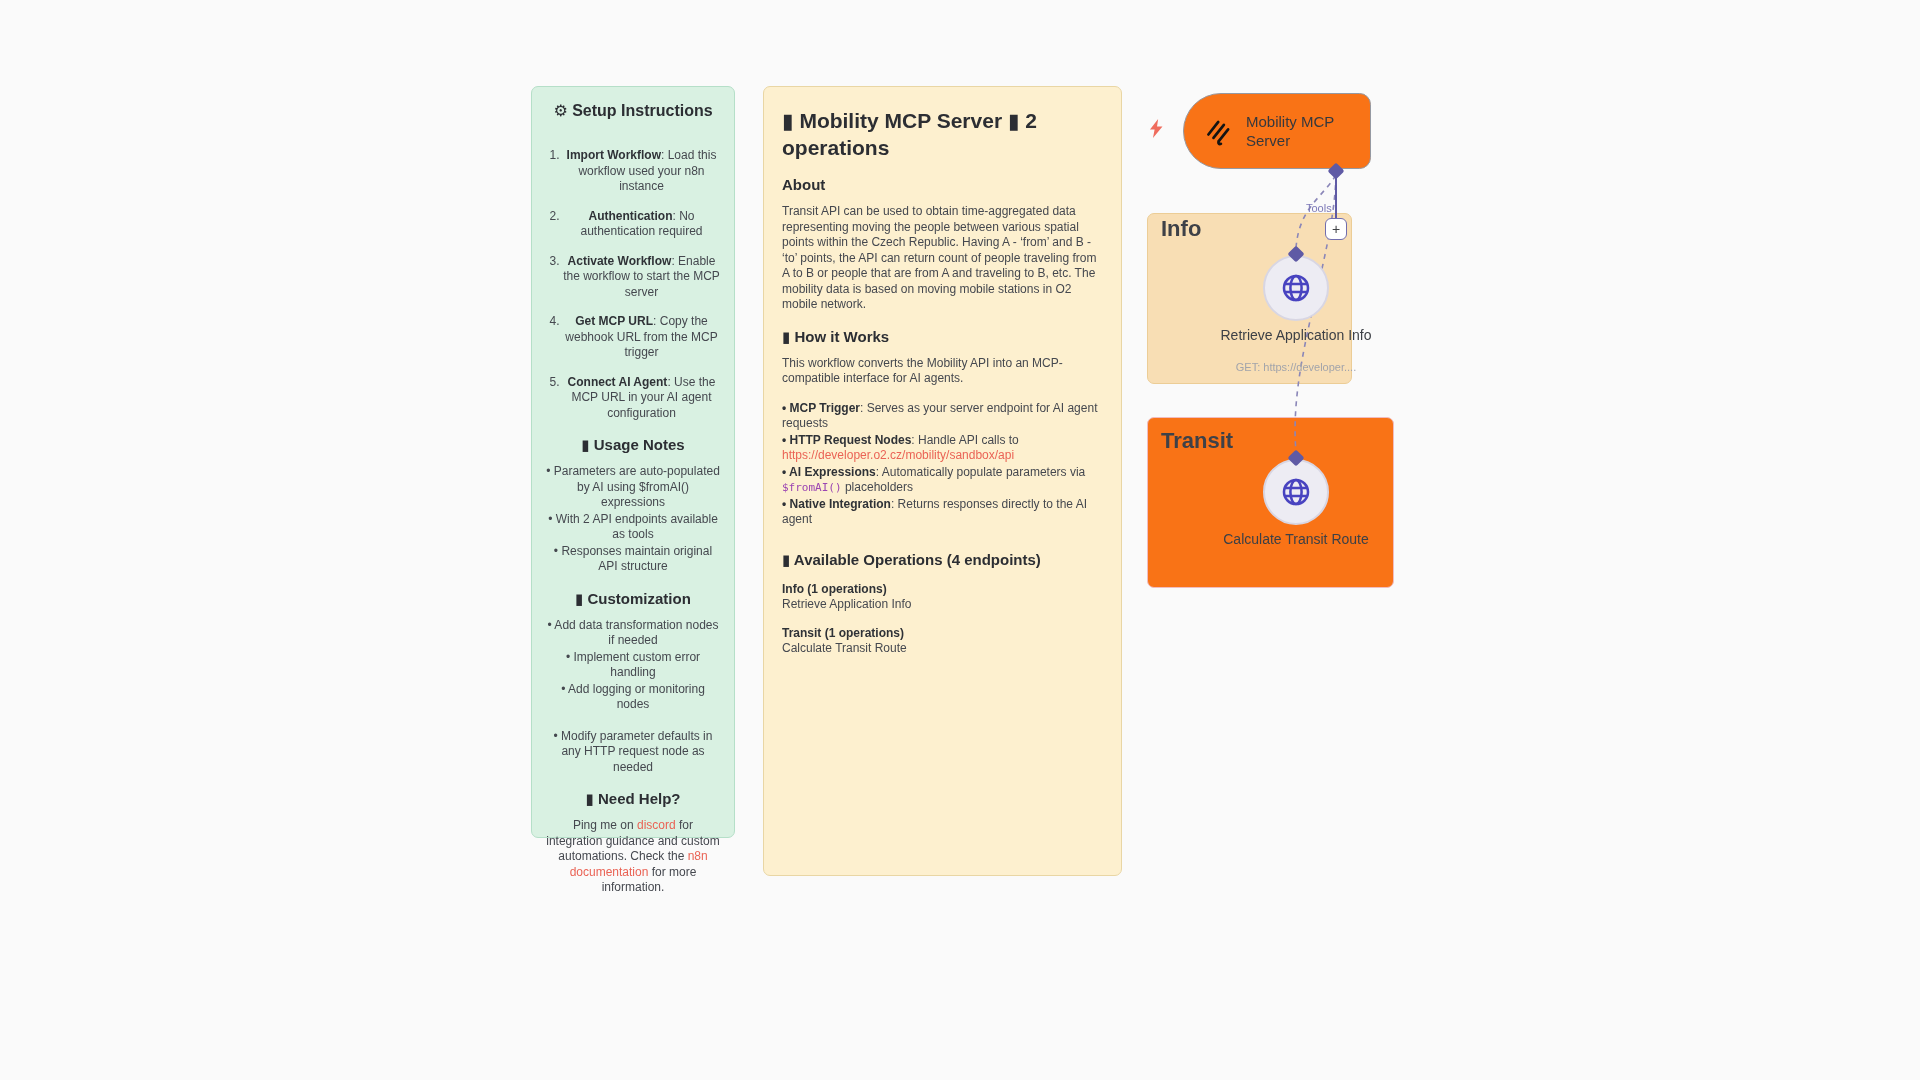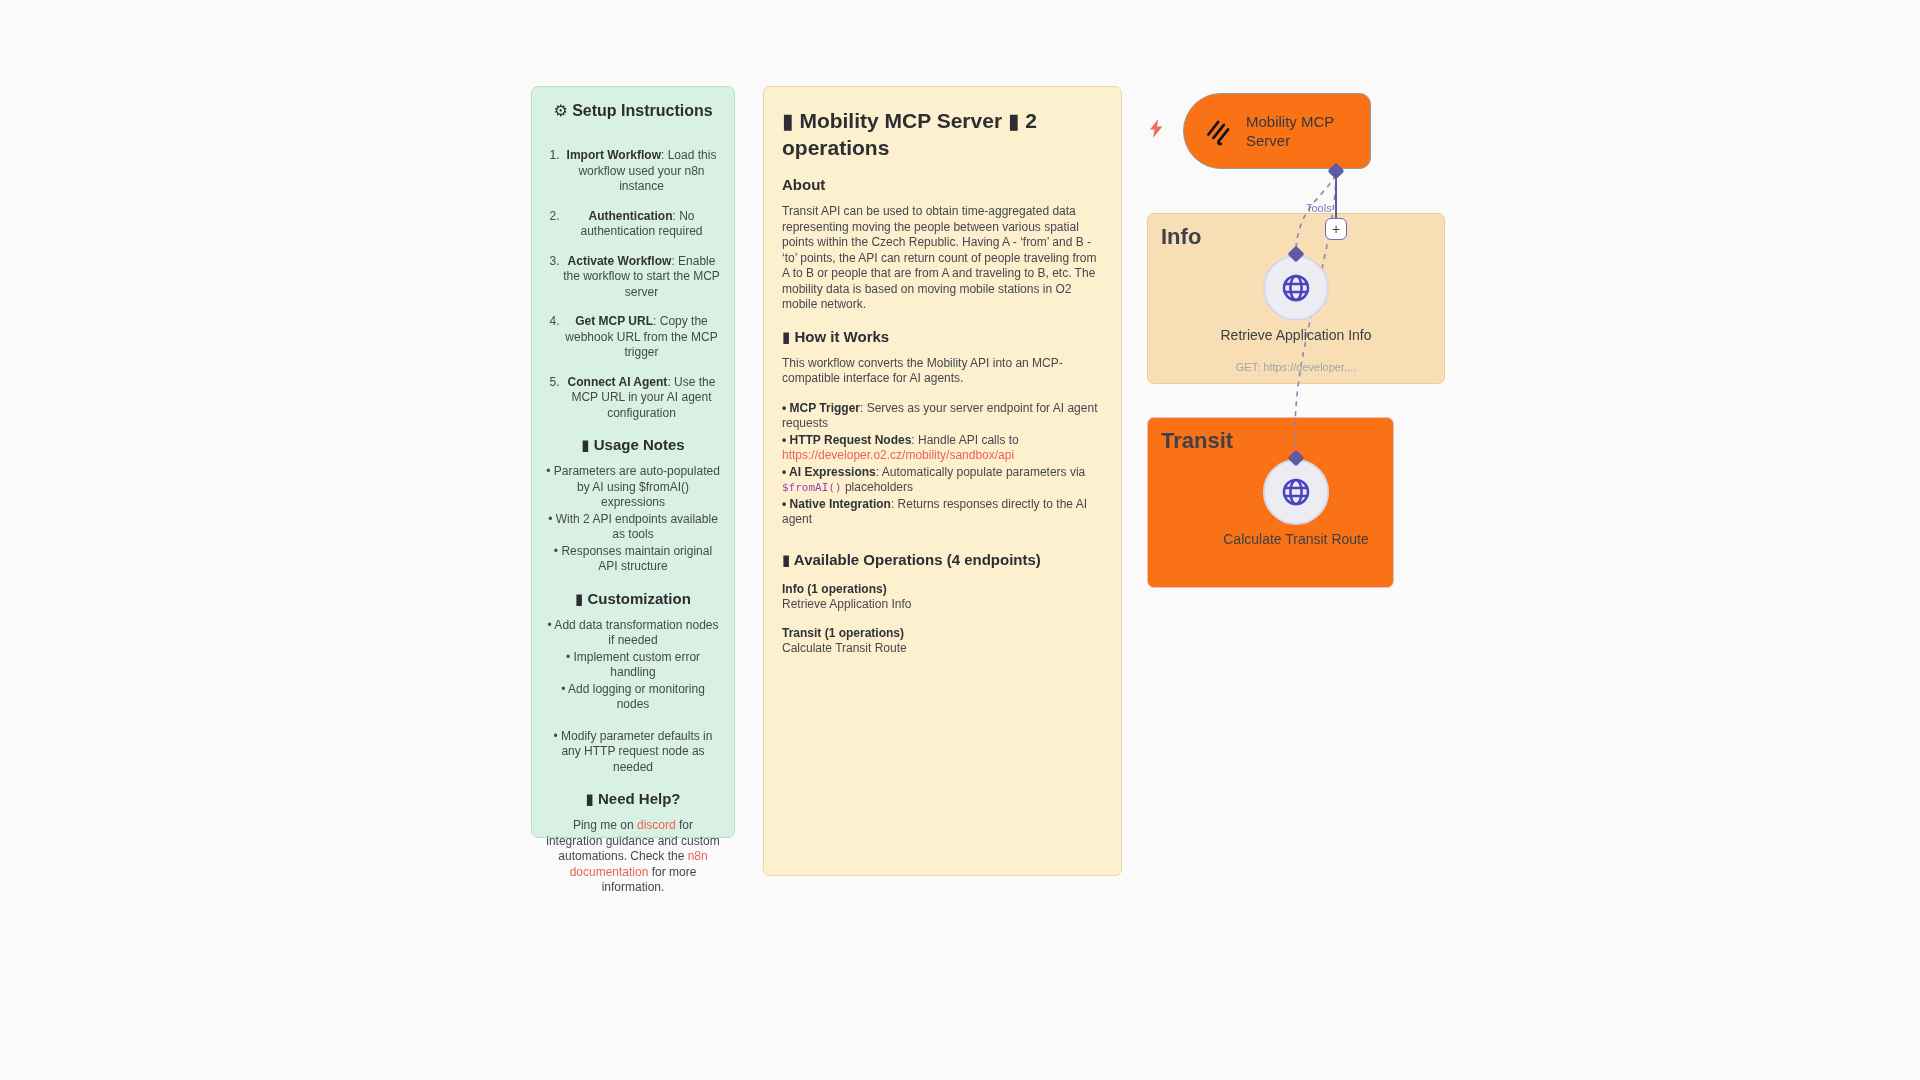--- a/index.html
+++ b/index.html
@@ -8,21 +8,21 @@
     background:#fafafa;
     font-family:"Liberation Sans","DejaVu Sans",sans-serif;
     -webkit-font-smoothing:antialiased;
   }
   .canvas{position:relative;width:1920px;height:1080px;}
 
   
   .sticky{position:absolute;border-radius:7px;box-sizing:border-box;z-index:1;}
   .sticky-green{left:531px;top:86px;width:204px;height:752px;background:#d9f1e2;border:1px solid #b5dfc8;padding:14px 14px;text-align:center;}
   .sticky-yellow{left:763px;top:86px;width:359px;height:790px;background:#fdf0cf;border:1px solid #e9d6a4;padding:20px 18px;}
-  .sticky-orange{left:1147px;top:213px;width:298px;height:171px;background:#f8deb4;border:1px solid #eccd96;padding:10px 13px;}
+  .sticky-orange{left:1147px;top:213px;width:205px;height:171px;background:#f8deb4;border:1px solid #eccd96;padding:2px 13px;}
   .sticky-pink{left:1147px;top:417px;width:247px;height:171px;background:#f97316;border:1px solid #f0bcc0;padding:10px 13px;}
 
   .note-body{font-size:12px;line-height:15.5px;color:#45484f;}
   .sticky h1{margin:0 0 14px 0;font-size:21px;line-height:27px;color:#2c2e33;font-weight:bold;}
   .sticky h2{margin:14px 0 10px 0;font-size:15px;line-height:19px;color:#2c2e33;font-weight:bold;}
   .sticky-green h2.first{margin-top:0;margin-bottom:28px;font-size:16px;}
   .group-title{font-size:22px;line-height:26px;font-weight:bold;color:#3e4148;}
 
   .step{display:grid;grid-template-columns:17px 1fr;margin-bottom:14px;}
   .step .num{color:#45484f;}

